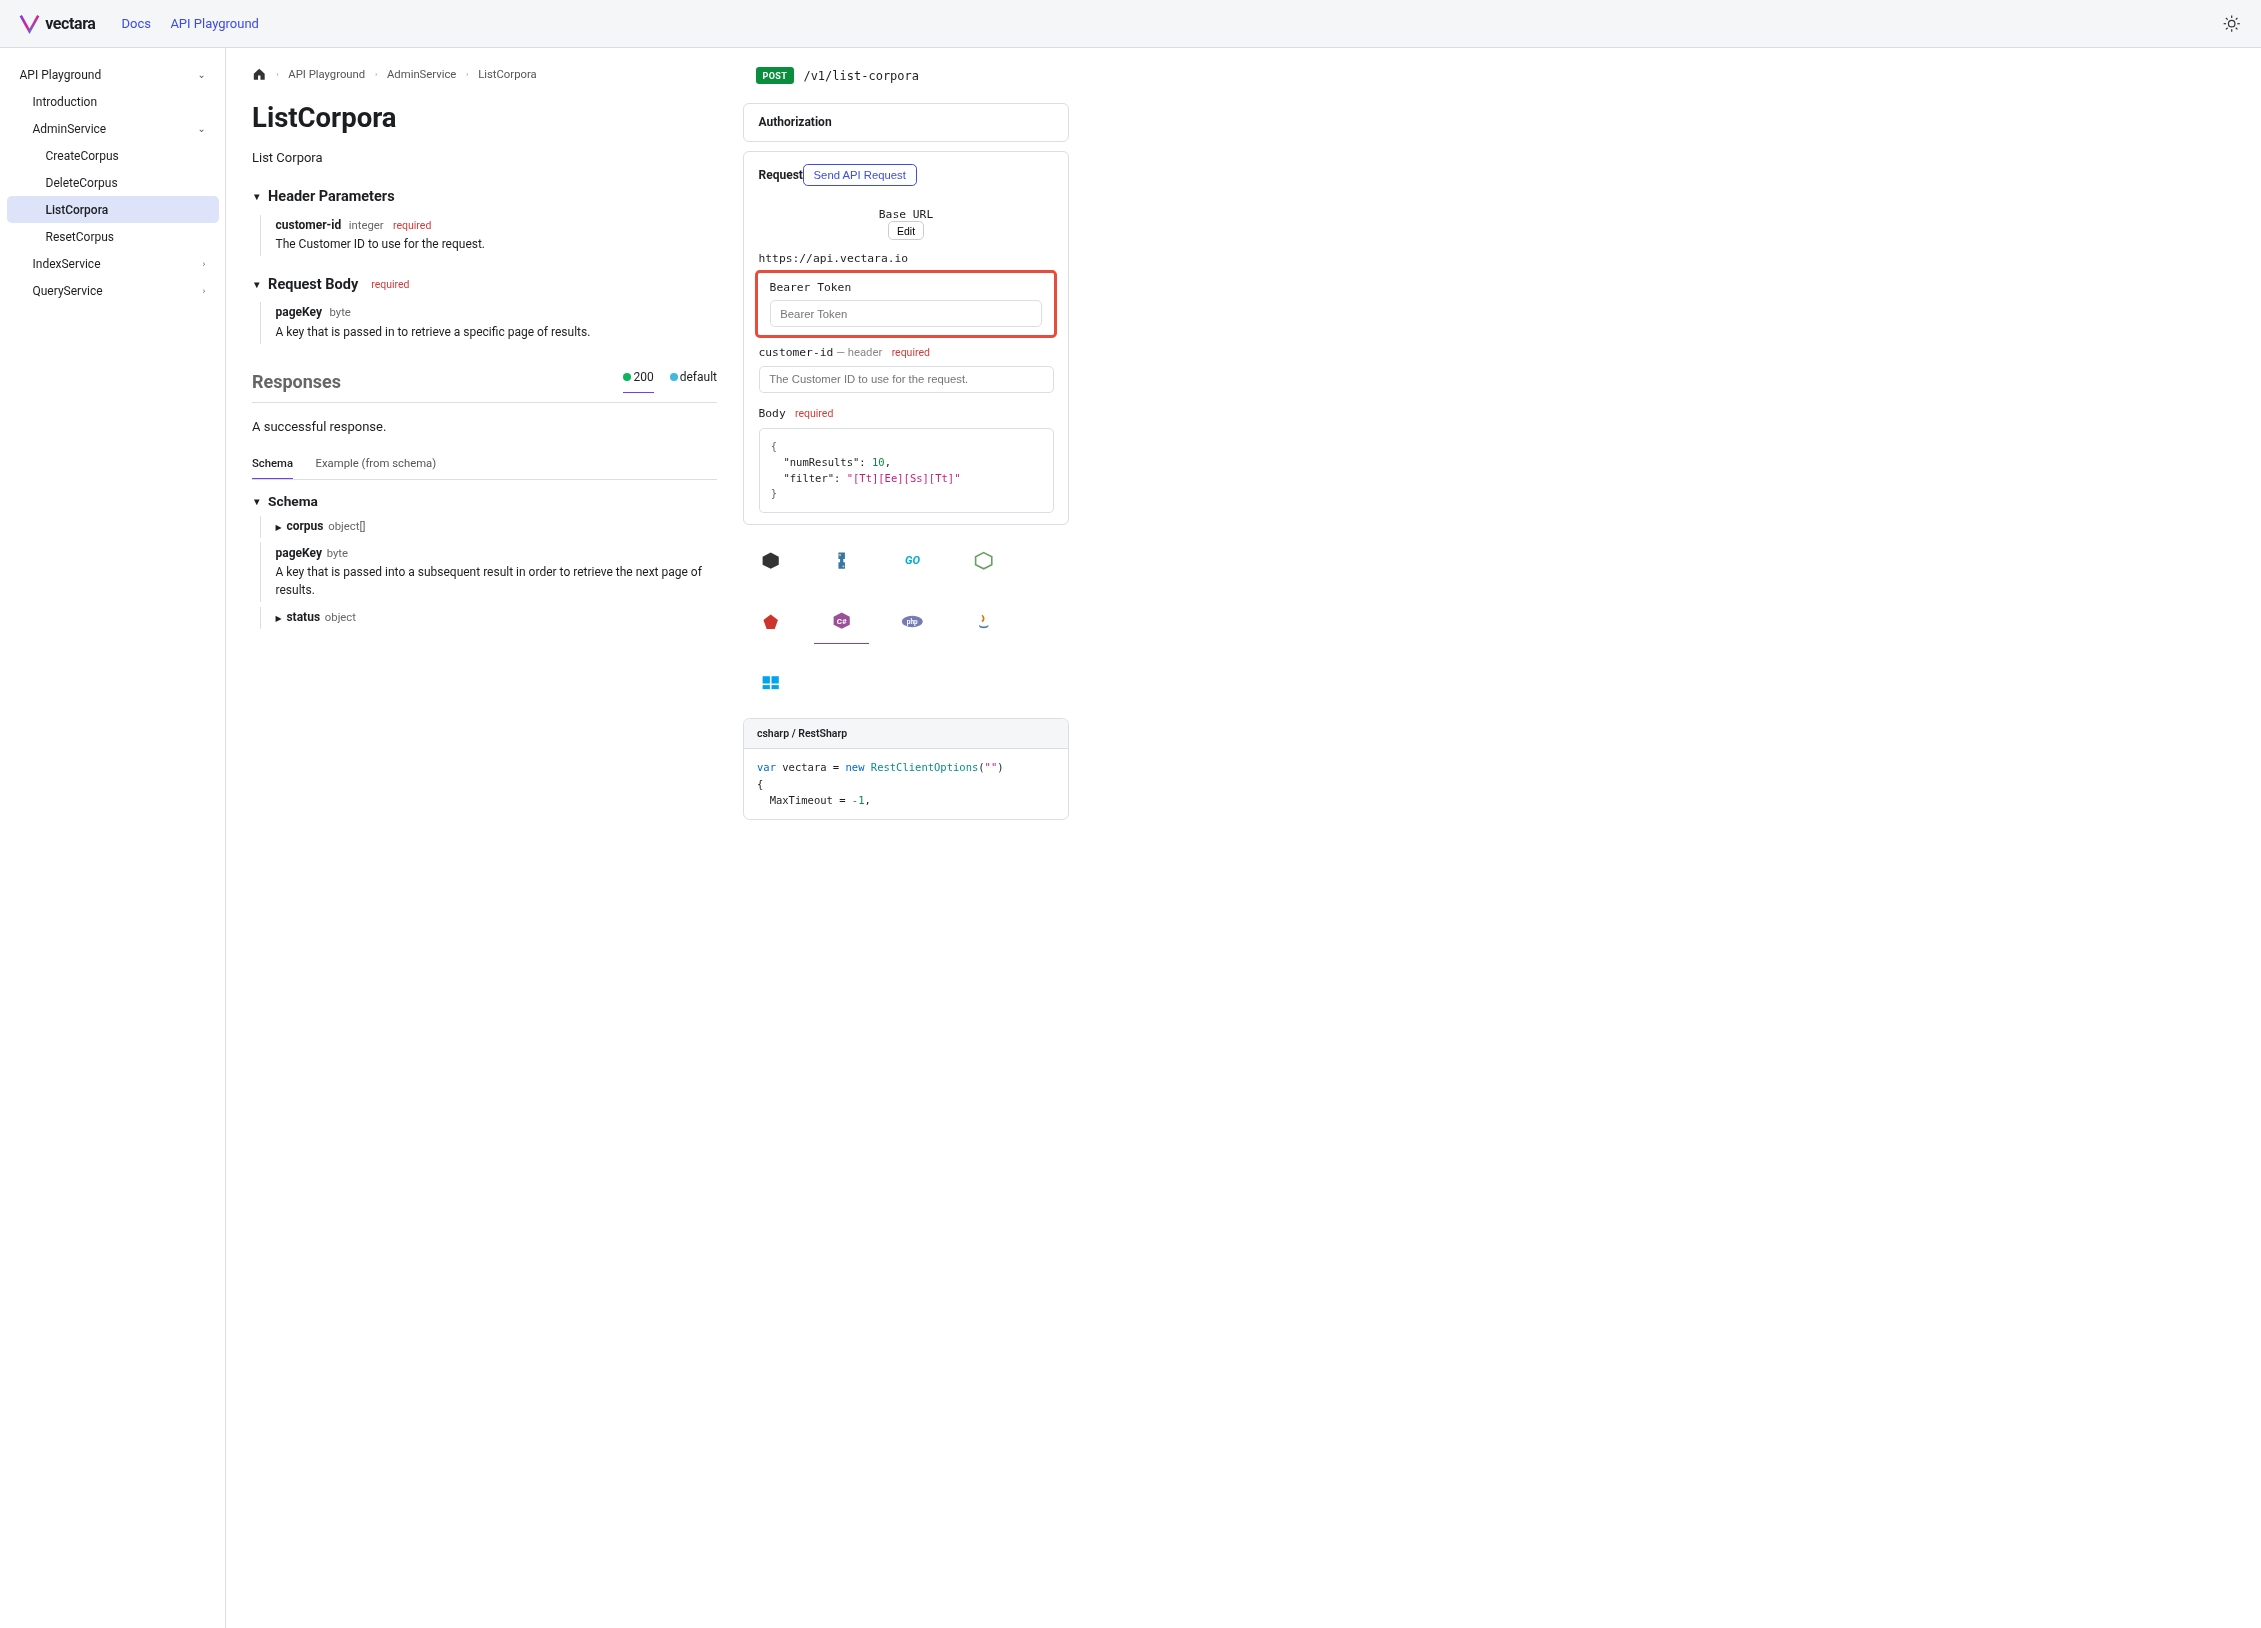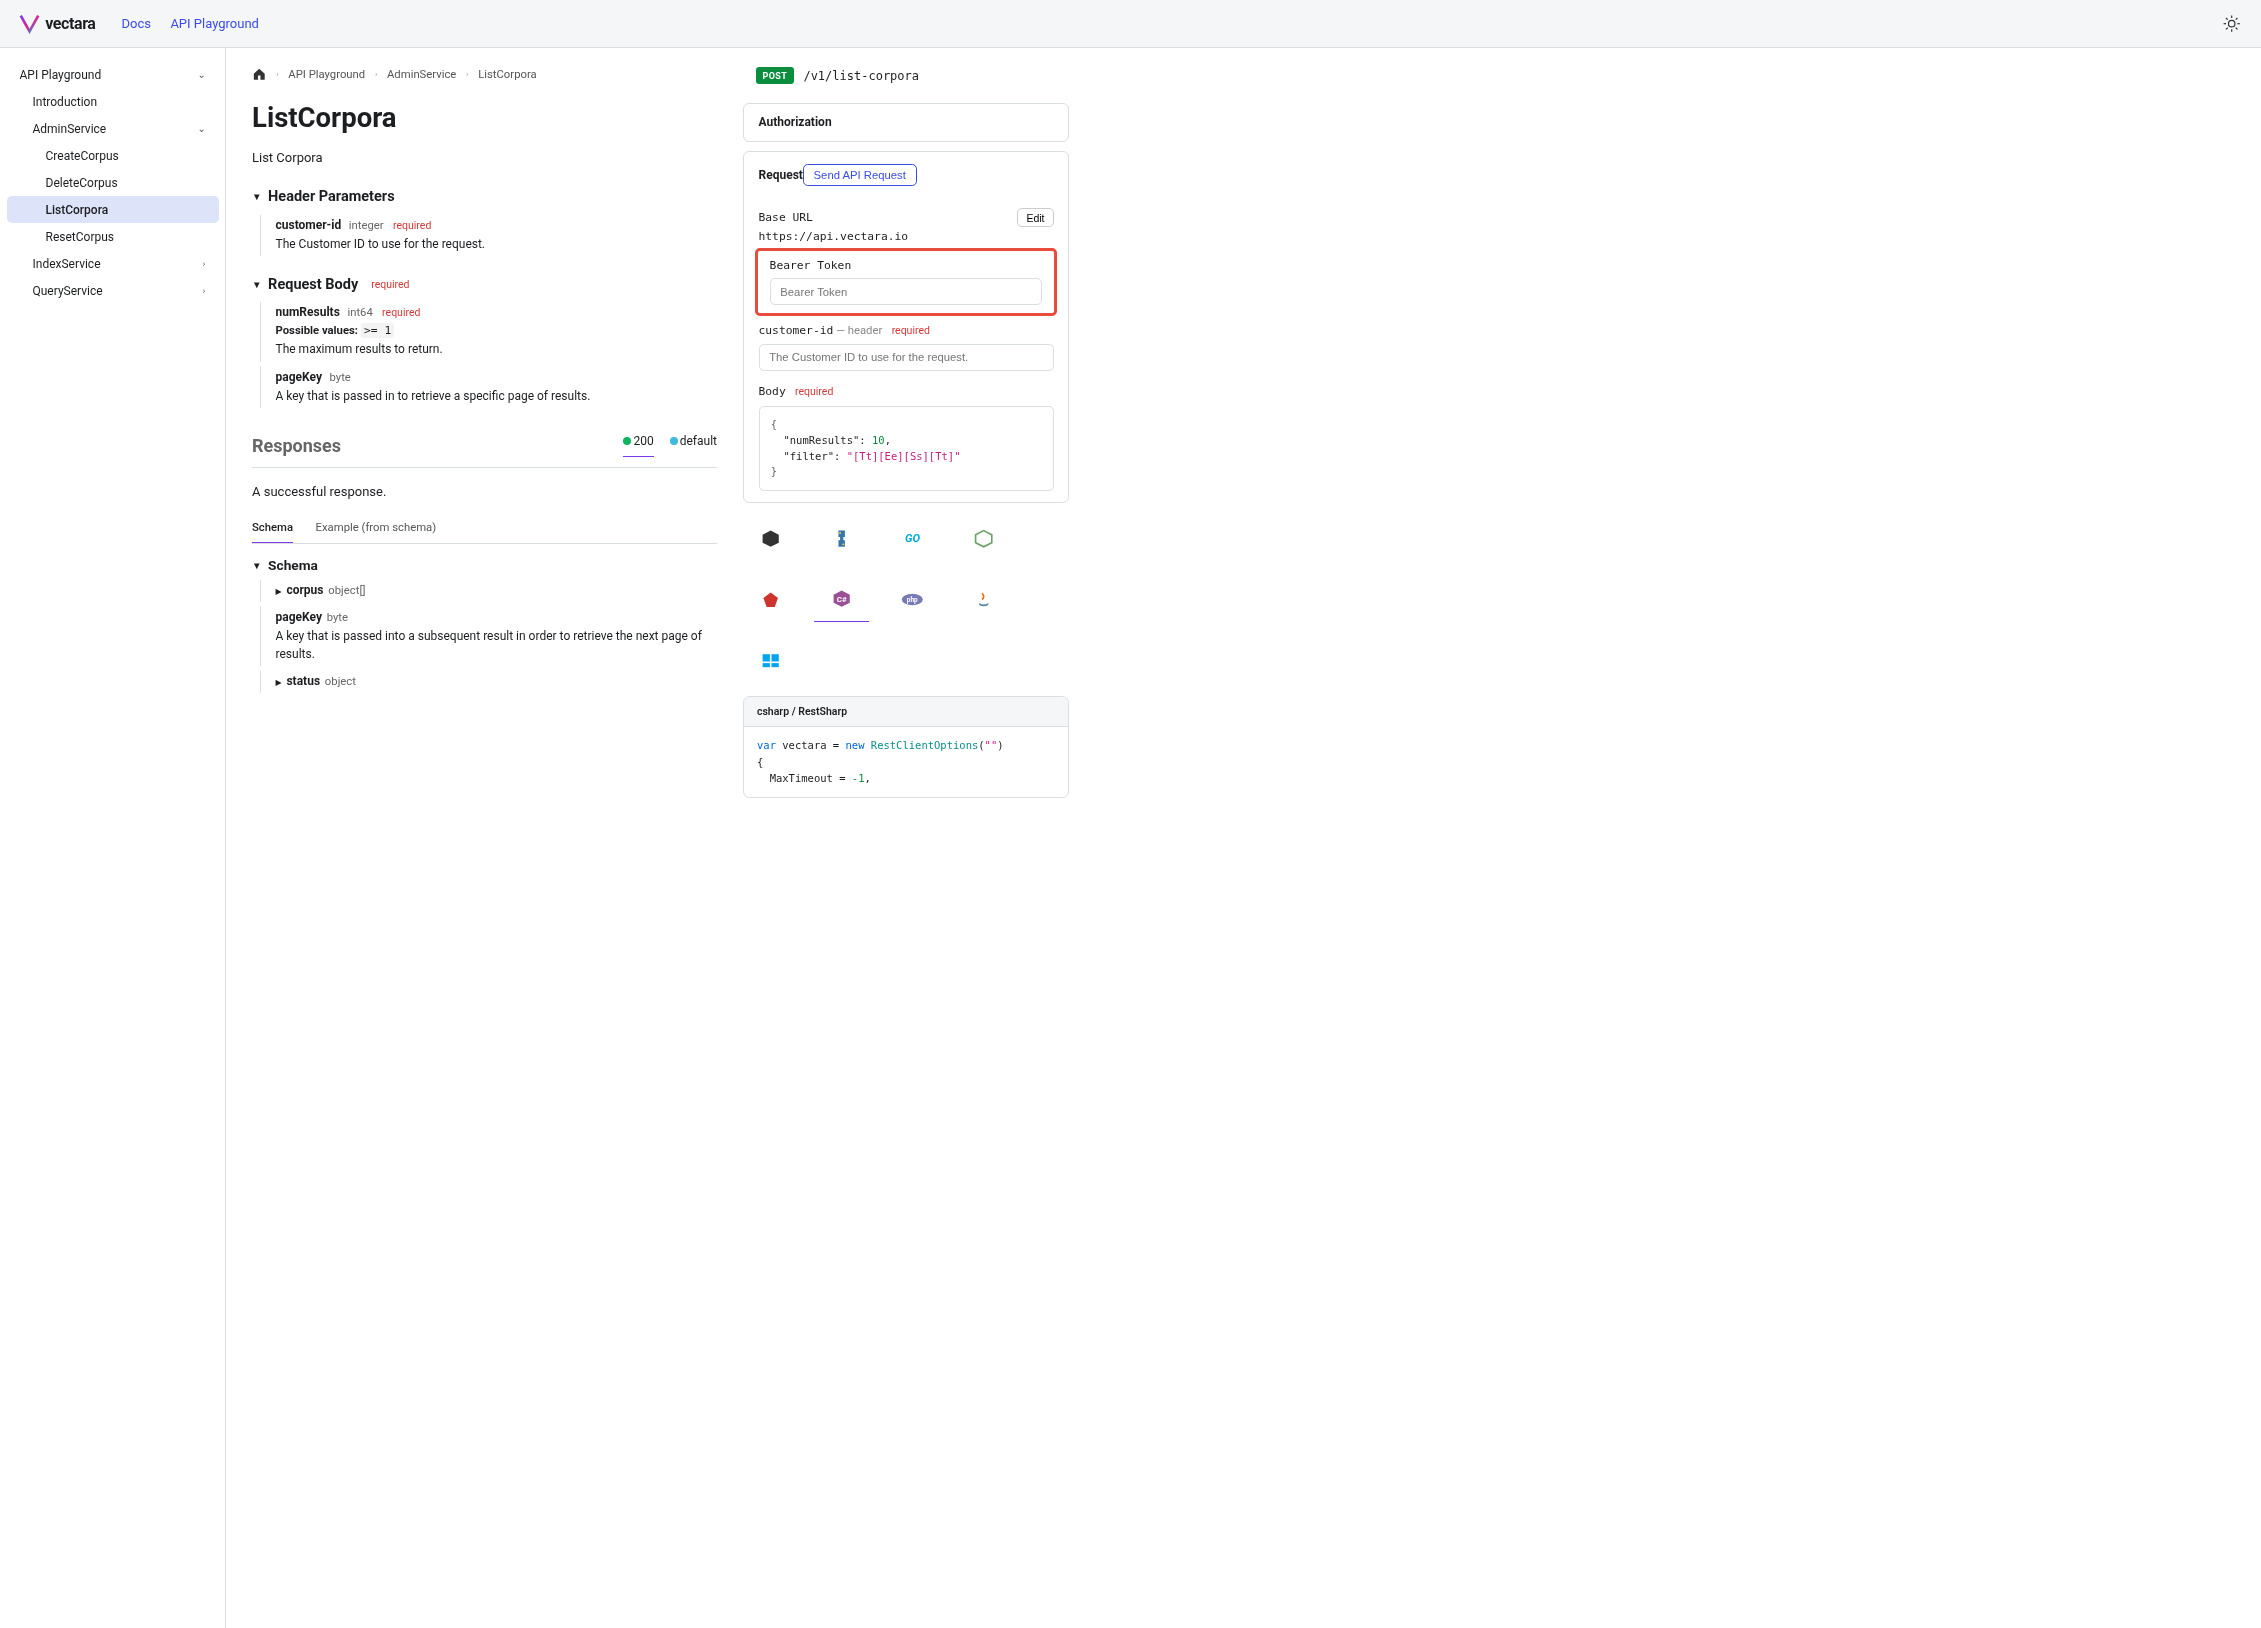--- a/index.html
+++ b/index.html
@@ -54,21 +54,21 @@
 .endpoint-path { font-family: SFMono-Regular, Menlo, monospace; font-size: 12px; }
 .panel-card { border: 0.8px solid #dadde1; border-radius: 6px; margin-bottom: 9.7px; background:#fff;}
 .panel-header { padding: 11.3px 14.5px; font-weight: 700; font-size: 12px; border-bottom: 0.8px solid #dadde1; }
 .panel-header.noborder { border-bottom: none; }
 .panel-body { padding: 11.3px 14.5px; }
 .req-header { display: flex; align-items: center; padding: 11.3px 14.5px; }
 .req-title { font-weight: 700; font-size: 12px; }
 .send-btn { border: 0.8px solid #3a4be6; color: #3a4be6; background: #fff; padding: 4px 9.7px; border-radius: 4.8px; font-weight: 500; font-size: 11.3px; cursor: pointer; }
 .edit-btn { border: 0.8px solid #ccc; background: #fff; padding: 2.4px 8px; border-radius: 4.8px; font-size: 10.5px; cursor: pointer; }
 .field-label { font-family: SFMono-Regular, Menlo, monospace; font-size: 11.3px; margin-bottom: 6.5px; display:block;}
-.base-url-row { display: flex; justify-content: space-between; align-items: center; margin-bottom: 3px; }
+.base-url-row { display: flex; justify-content: space-between; align-items: center; margin-bottom: 12px; flex-direction: column; }
 .base-url-val { font-family: SFMono-Regular, Menlo, monospace; font-size: 11.3px; display:block;}
 .text-input { width: 100%; padding: 6.5px 9.7px; border: 0.8px solid #dadde1; border-radius: 4.8px; font-size: 11.3px; }
 .highlight-box { border: 3.2px solid #e74c3c; border-radius: 4.8px; padding: 8px 11.3px; margin: 4.8px -3.2px; }
 .header-param-label { font-family: SFMono-Regular, Menlo, monospace; font-size: 11.3px; }
 .header-param-meta { color: #888; font-size: 11.3px; }
 .body-label { font-family: SFMono-Regular, Menlo, monospace; font-size: 11.3px; }
 .code-box { border: 0.8px solid #dadde1; border-radius: 4.8px; padding: 9.7px 11.3px; font-family: SFMono-Regular, Menlo, monospace; font-size: 10.5px; line-height: 1.5; margin-top:8px; white-space: pre; overflow-x:auto;}
 .lang-icons { display: flex; flex-wrap: wrap; gap: 16px; margin-top: 13px; }
 .lang-icon { width: 55px; height: 45px; display: flex; align-items: center; justify-content: center; cursor: pointer; font-size: 18px; }
 .lang-icon.active { border-bottom: 1.6px solid #7c3aed; }
@@ -185,32 +185,20 @@
         <div class="param-desc">The Customer ID to use for the request.</div>
       </div>
 
       <div class="section-header section-gap">
         <span class="caret">▼</span>
         <span>Request Body</span>
         <span class="required" style="font-weight:400">required</span>
       </div>
       <div class="param-block">
         <div class="param-line">
-          <span class="param-name">numResults</span>
-          <span class="param-type">int64</span>
-          <span class="required">required</span>
-        </div>
-        <div class="possible">
-          <span>Possible values:</span>
-          <span class="val">&gt;= 1</span>
-        </div>
-        <div class="param-desc">The maximum results to return.</div>
-      </div>
-      <div class="param-block">
-        <div class="param-line">
           <span class="param-name">pageKey</span>
           <span class="param-type">byte</span>
         </div>
         <div class="param-desc">A key that is passed in to retrieve a specific page of results.</div>
       </div>
 
       <div class="responses-row">
         <div class="responses-title">Responses</div>
         <div class="resp-tabs">
           <div class="resp-tab active">

